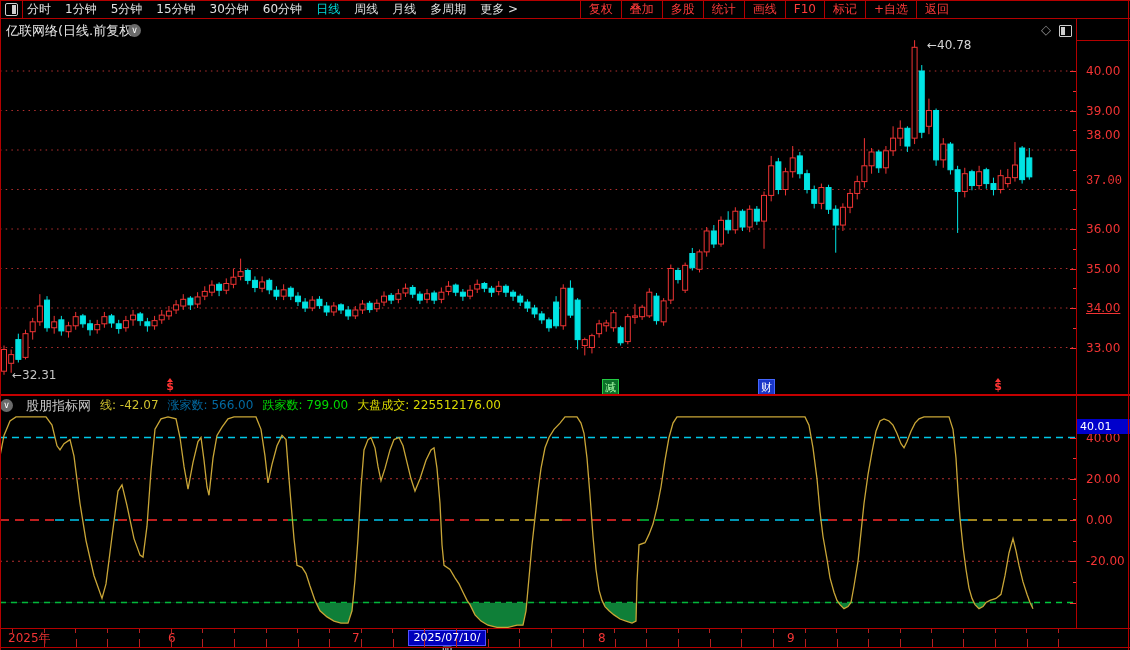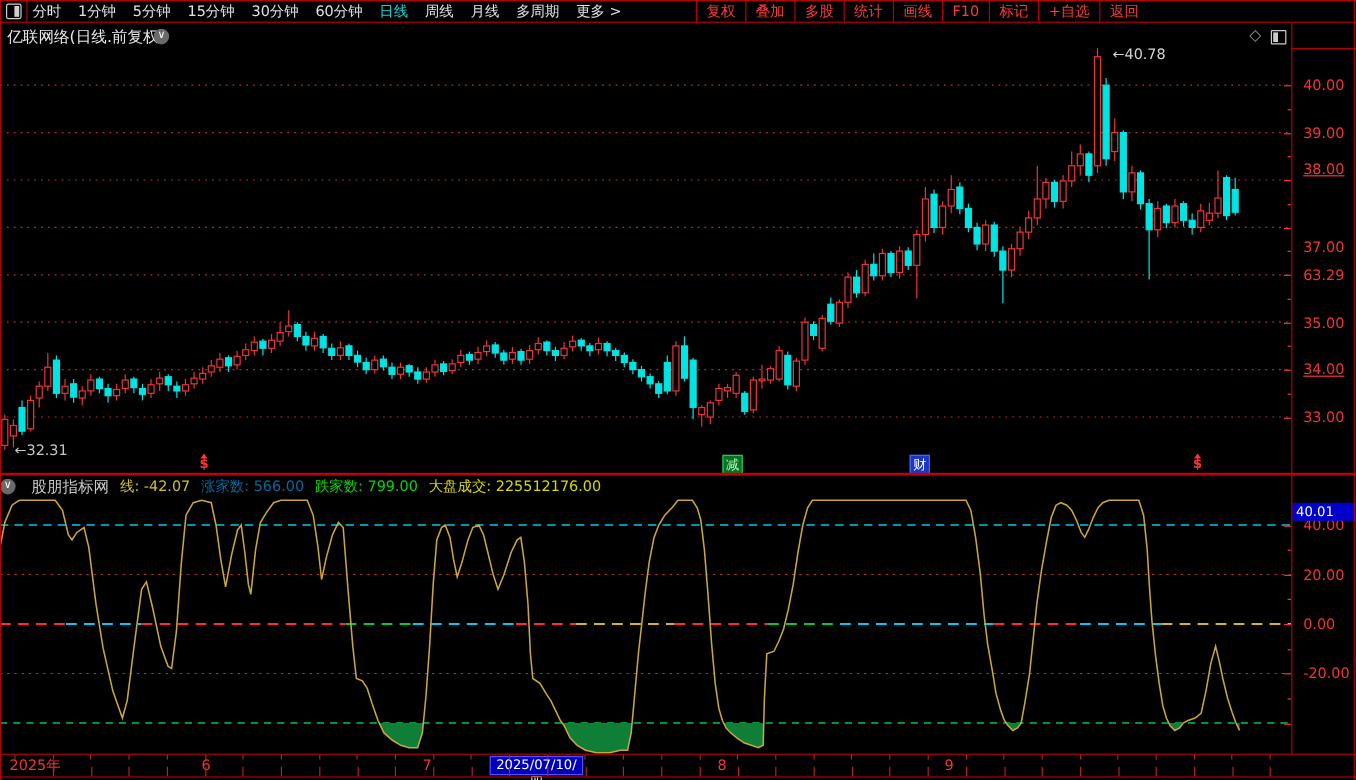--- a/index.html
+++ b/index.html
@@ -393,23 +393,23 @@
       <line x1="1014.97" y1="102.09999999999988" x2="1014.97" y2="141.59999999999988" stroke="#ee3434" stroke-width="1"></line>
       <rect x="1012.47" y="125.0100000000001" width="5" height="12.640000000000015" fill="#000000" stroke="#ee3434" stroke-width="1"></rect>
       <line x1="1022.14" y1="106.04999999999994" x2="1022.14" y2="143.57500000000005" stroke="#00e4e4" stroke-width="1"></line>
       <rect x="1019.64" y="108.02500000000012" width="5" height="31.59999999999988" fill="#00e4e4" stroke="#00e4e4" stroke-width="1"></rect>
       <line x1="1029.31" y1="108.02500000000012" x2="1029.31" y2="139.625" stroke="#00e4e4" stroke-width="1"></line>
       <rect x="1026.81" y="117.90000000000012" width="5" height="18.959999999999866" fill="#00e4e4" stroke="#00e4e4" stroke-width="1"></rect>
     </svg>
   <div id="mainAxis">
       <div class="axlab" style="left:1086px;top:64px;">40.00</div>
       <div class="axlab" style="left:1086px;top:103.5px;">39.00</div>
-      <div class="axlab" style="left:1086px;top:134px;text-decoration:underline;">38.00</div>
-      <div class="axlab" style="left:1086px;top:199px;">37.00</div>
-      <div class="axlab" style="left:1086px;top:222px;">63.29</div>
+      <div class="axlab" style="left:1086px;top:128px;">38.00</div>
+      <div class="axlab" style="left:1086px;top:174px;font-family:Liberation Mono, monospace;">37.00</div>
+      <div class="axlab" style="left:1086px;top:222px;">36.00</div>
       <div class="axlab" style="left:1086px;top:261.5px;">35.00</div>
       <div class="axlab" style="left:1086px;top:301px;text-decoration:underline;">34.00</div>
       <div class="axlab" style="left:1086px;top:340.5px;">33.00</div>
       <div class="tick" style="left:1070px;top:347.5px;width:6px;"></div>
       <div class="tick" style="left:1073px;top:327.75px;width:3px;"></div>
       <div class="tick" style="left:1070px;top:308px;width:6px;"></div>
       <div class="tick" style="left:1073px;top:288.25px;width:3px;"></div>
       <div class="tick" style="left:1070px;top:268.5px;width:6px;"></div>
       <div class="tick" style="left:1073px;top:248.75px;width:3px;"></div>
       <div class="tick" style="left:1070px;top:229px;width:6px;"></div>

